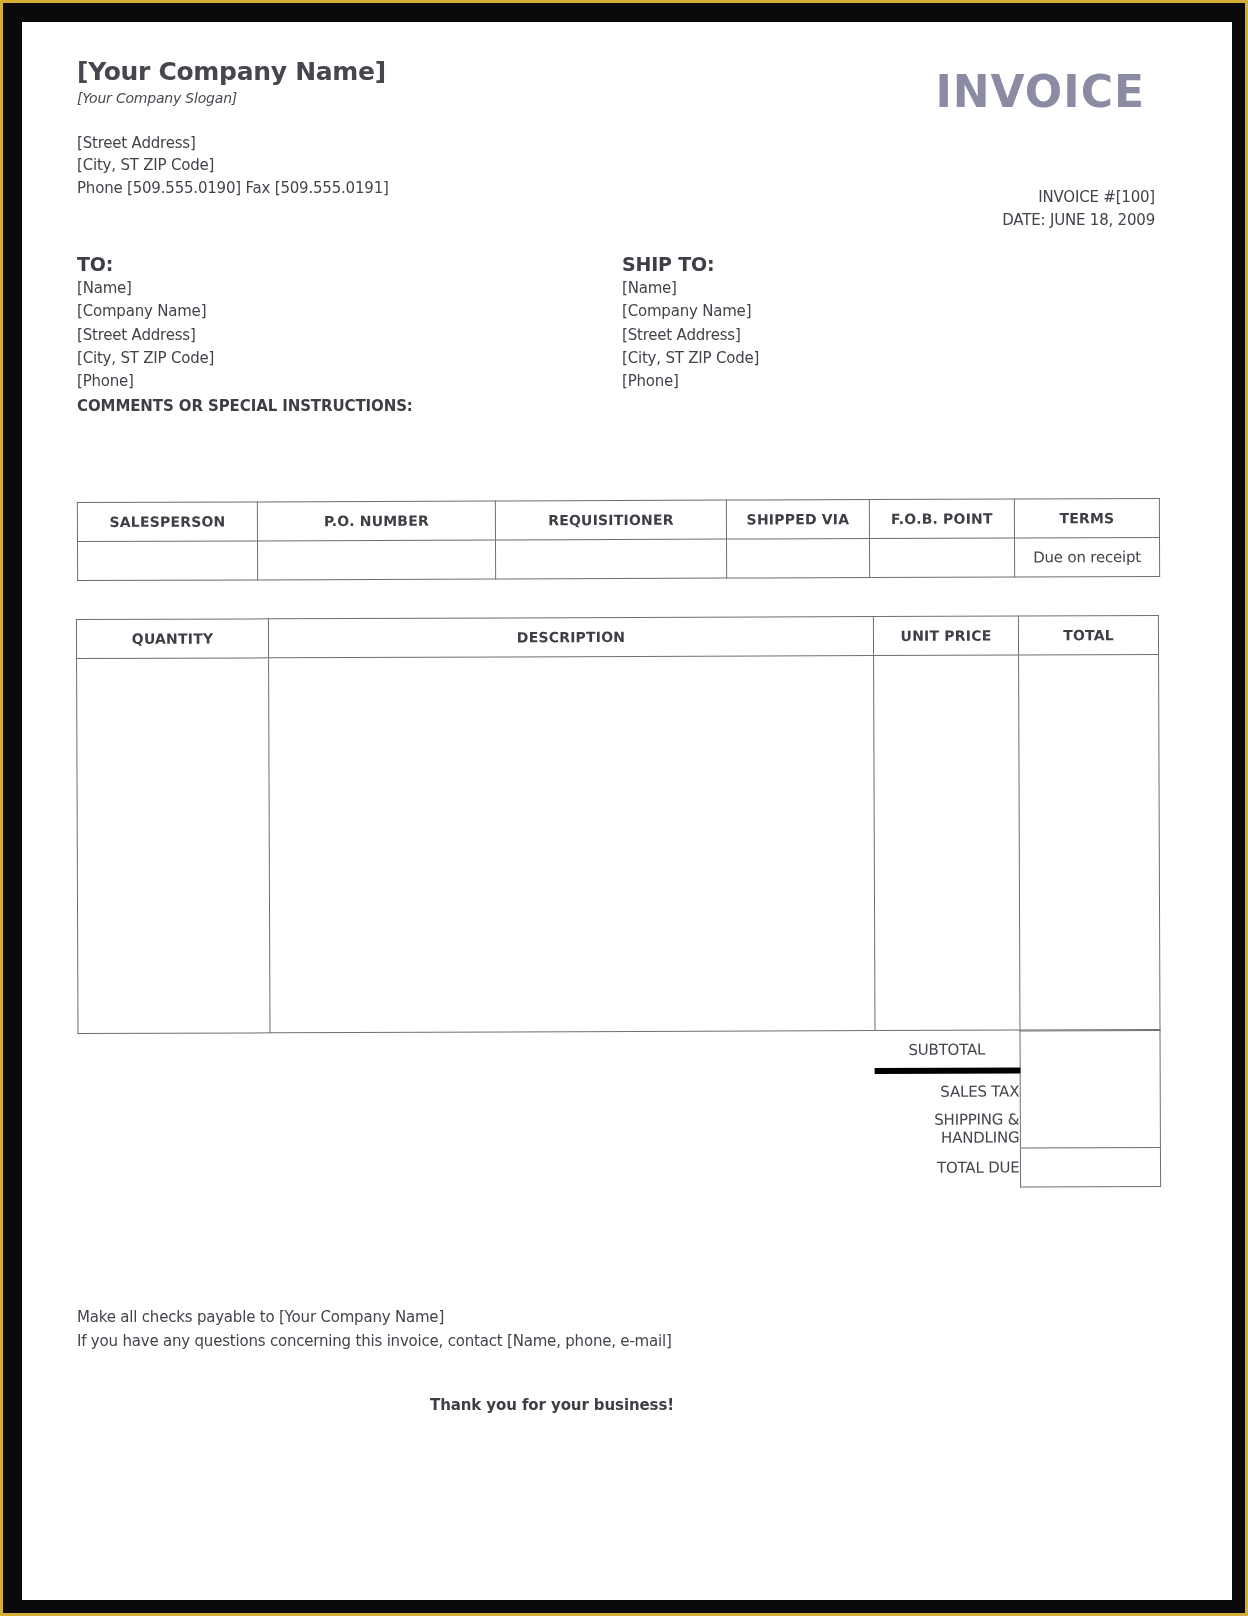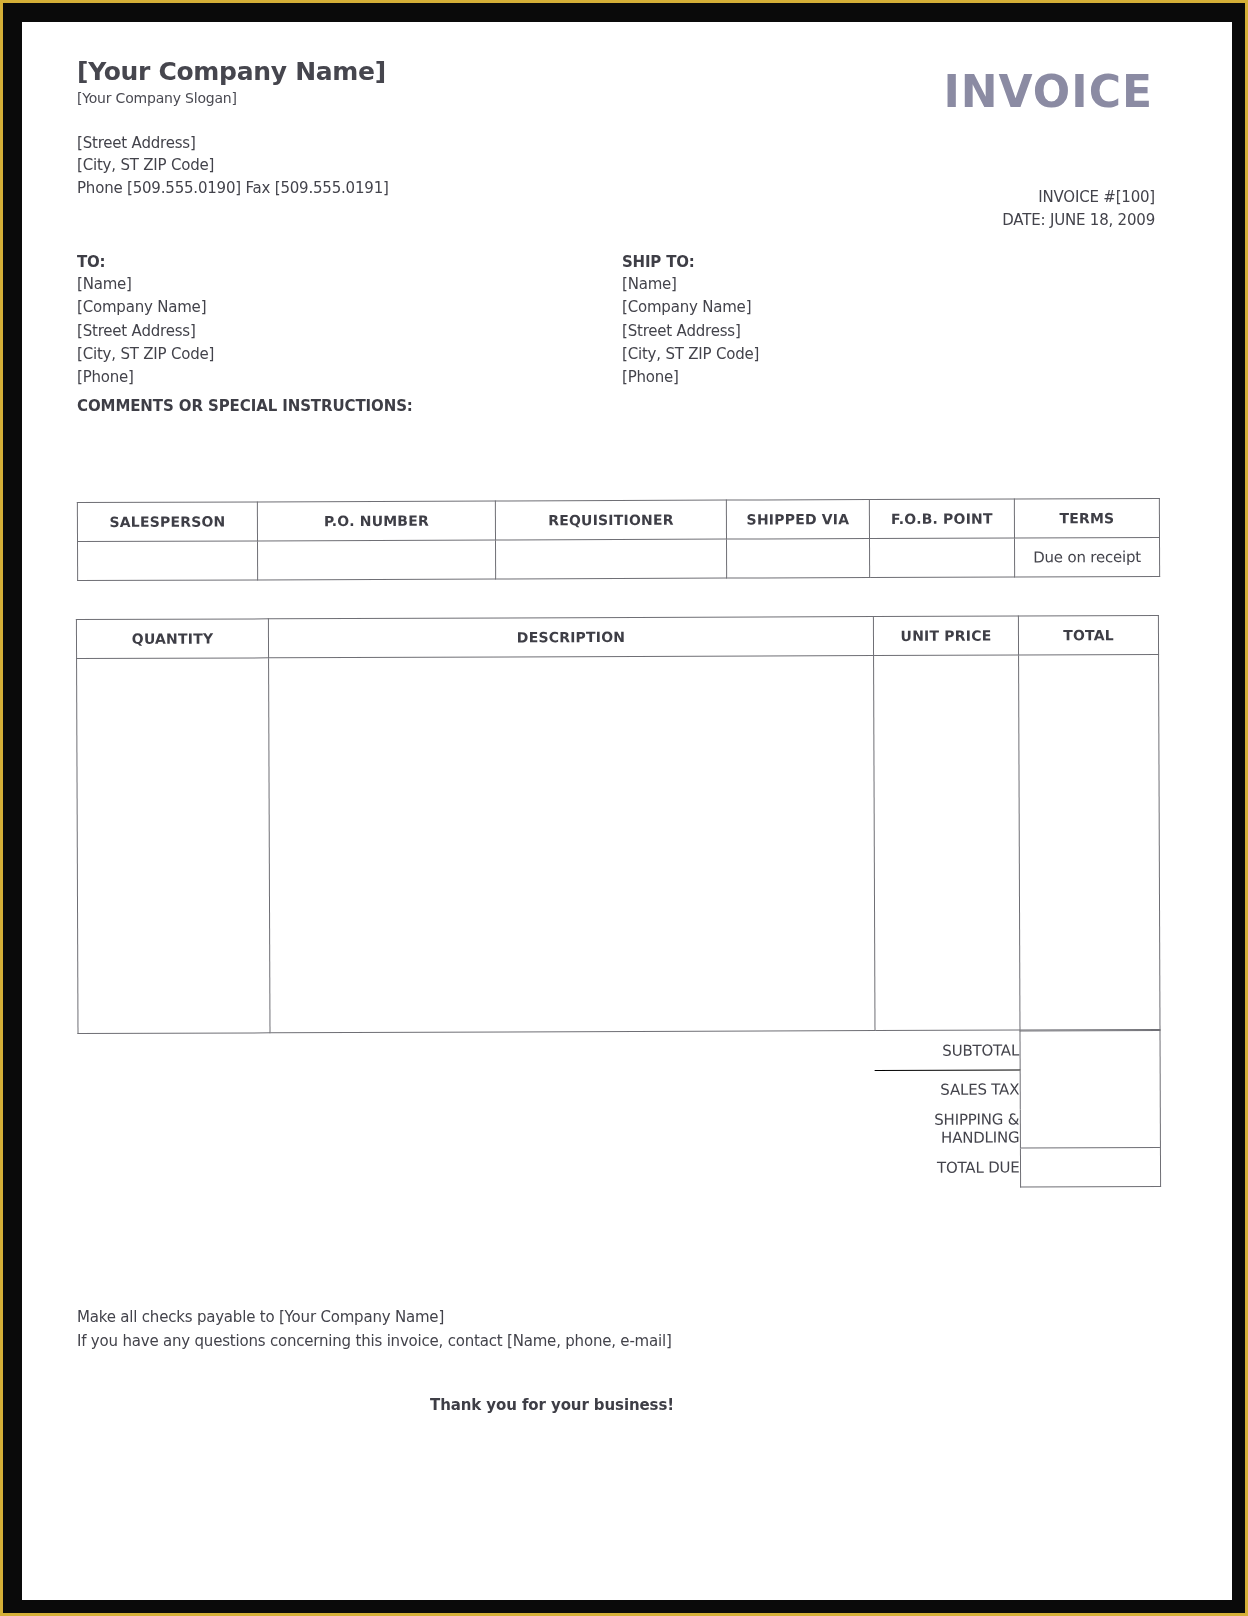--- a/index.html
+++ b/index.html
@@ -47,34 +47,35 @@
   }
   .company-name {
     font-size: 25px;
     font-weight: bold;
     letter-spacing: -0.3px;
     color: #46464e;
     line-height: 1.1;
   }
   .company-slogan {
     font-size: 14px;
+    font-style: italic;
     color: #4a4a52;
     margin-top: 4px;
     letter-spacing: -0.2px;
   }
   .company-address {
     margin-top: 26px;
     font-size: 15px;
     line-height: 1.52;
     color: #43434b;
     letter-spacing: -0.2px;
   }
   .invoice-word {
     position: absolute;
-    right: 4px;
+    right: 12px;
     top: 8px;
     font-size: 44px;
     font-weight: bold;
     letter-spacing: 1px;
     color: #8b8ba3;
   }
   .invoice-meta {
     position: absolute;
     right: 2px;
     top: 128px;
@@ -88,21 +89,21 @@
   
   .addresses {
     position: relative;
     margin-top: 15px;
     height: 150px;
   }
   .addr-block { position: absolute; top: 0; }
   .addr-to   { left: 0; }
   .addr-ship { left: 545px; }
   .addr-title {
-    font-size: 15px;
+    font-size: 19px;
     font-weight: bold;
     color: #3e3e46;
     letter-spacing: -0.2px;
   }
   .addr-lines {
     font-size: 15px;
     line-height: 1.55;
     color: #43434b;
     margin-top: 2px;
     letter-spacing: -0.2px;
@@ -178,21 +179,21 @@
   }
   .tot-value {
     border-left: 1px solid #6f6f75;
     border-right: 1px solid #6f6f75;
   }
   .tot-value.first { border-top: 1px solid #6f6f75; }
   .tot-value.last {
     border-top: 1px solid #6f6f75;
     border-bottom: 1px solid #6f6f75;
   }
-  .tot-label-divider { border-bottom: 1px solid #000000; }
+  .tot-label-divider { border-bottom: 6px solid #000000; text-align: center; }
 
   
   .footer {
     margin-top: 116px;
     font-size: 15px;
     line-height: 1.62;
     color: #43434b;
     letter-spacing: -0.2px;
   }
   .thanks {

